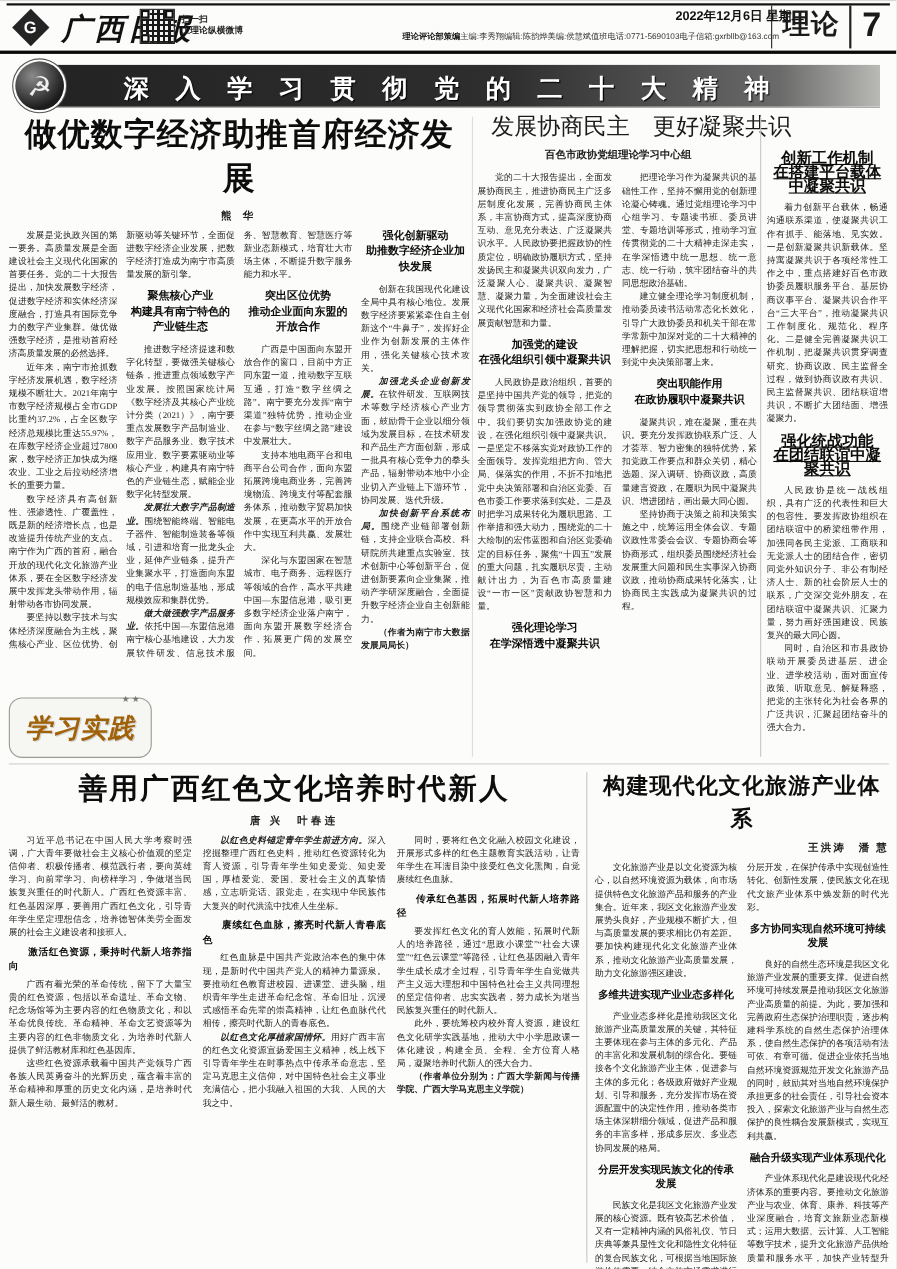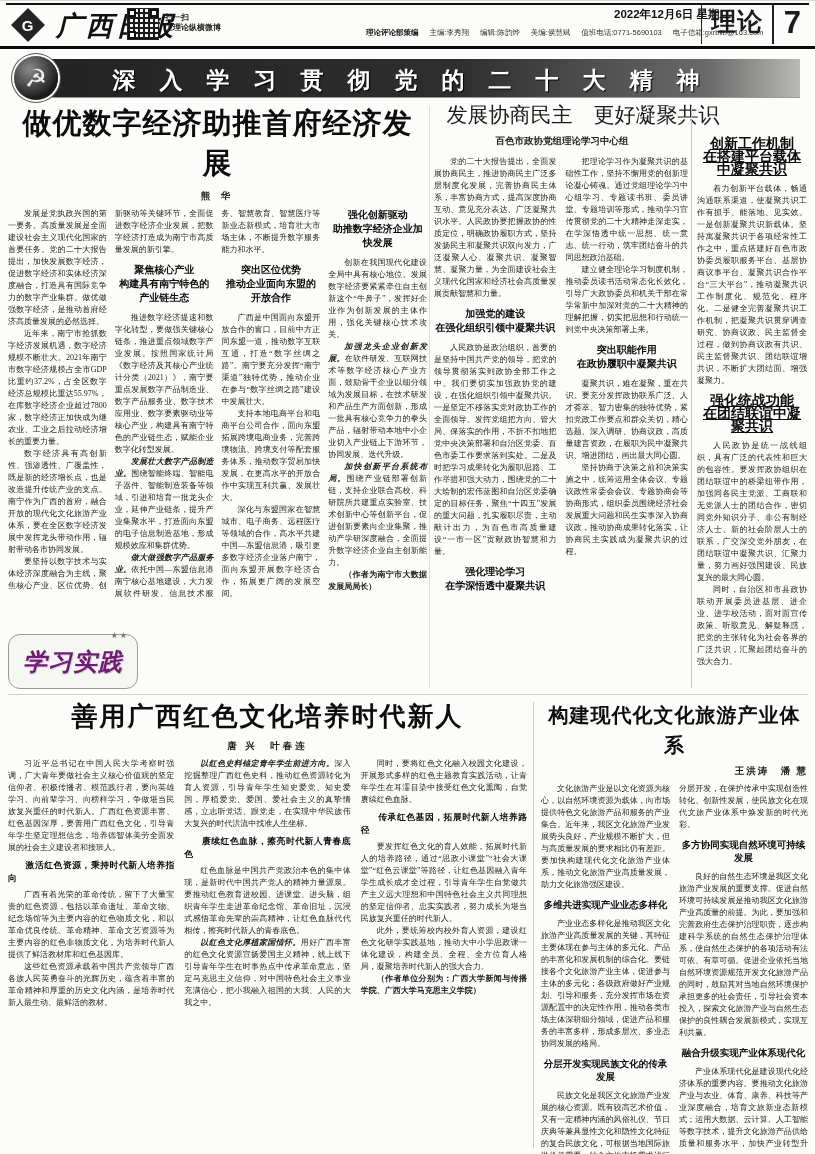--- a/index.html
+++ b/index.html
@@ -18,21 +18,21 @@
               letter-spacing:3px;color:#111;}
   .qr{position:absolute;left:128px;top:9px;width:30px;height:30px;
       background:repeating-linear-gradient(0deg,#1a1a1a 0 2px,transparent 2px 5px),
                  repeating-linear-gradient(90deg,#1a1a1a 0 2px,#f2f2f0 2px 5px);outline:1px solid #222;}
   .qr i{position:absolute;width:8px;height:8px;border:2px solid #111;background:#fff;box-sizing:border-box;}
   .qr i.tl{left:0;top:0}.qr i.tr{right:0;top:0}.qr i.bl{left:0;bottom:0}
   .qr-caption{position:absolute;left:165px;top:13px;font-size:8px;line-height:10px;color:#222;
               font-family:"Liberation Sans",sans-serif;font-weight:bold;}
   .date-line{position:absolute;right:84px;top:7px;font-size:11.5px;font-weight:bold;color:#111;
              font-family:"Liberation Sans",sans-serif;}
-  .credits{position:absolute;left:366px;right:86px;top:28px;display:flex;gap:11px;white-space:nowrap;
+  .credits{position:absolute;left:366px;right:86px;top:28px;display:flex;white-space:nowrap;
            font-size:7.5px;color:#333;font-family:"Liberation Sans",sans-serif;}
   .credits .dept{font-weight:bold;color:#111;}
   .section-box{position:absolute;right:4px;top:5px;height:39px;display:flex;
                border-left:1.5px solid #222;}
   .section-name{font-size:25px;font-weight:900;padding:0 9px;letter-spacing:1px;}
   .section-box .vert{width:1.5px;height:100%;background:#222;}
   .page-no{font-size:31px;font-weight:900;padding:0 10px;font-family:"Liberation Sans",sans-serif;}
 
   
   .banner{position:absolute;left:14px;top:56px;width:788px;height:44px;}
@@ -77,21 +77,21 @@
   .vsep{position:absolute;width:1px;background:#c7c7c3;}
   .vsep1{left:429px;top:106px;height:582px;background:#dcdcd8;}
   .vsep2{left:691px;top:106px;height:582px;}
   .vsep3{left:533px;top:702px;height:446px;}
   .hsep{position:absolute;left:8px;right:7px;top:694px;height:1px;background:#cfcfcb;}
 
   
   .badge{position:absolute;left:8px;top:634px;width:128px;height:53px;background:#f6f6f3;
          border:1.3px solid #9a9a96;border-radius:12px;display:flex;align-items:center;
          justify-content:center;z-index:5;box-shadow:0 0 0 3px #fcfcfa;}
-  .badge .label{font-size:24px;font-weight:900;font-style:italic;color:#701a75;letter-spacing:1px;
+  .badge .label{font-size:24px;font-weight:900;font-style:italic;color:#a16207;letter-spacing:1px;
                 text-shadow:1px 1px 0 #cfcfcf;}
   .badge .stars{position:absolute;right:8px;top:-4px;font-size:8px;color:#777;letter-spacing:2px;
                 font-family:"DejaVu Sans",sans-serif;}
 
   
   .a3{position:absolute;left:8px;top:700px;width:519px;}
   .a3 .headline{font-size:26px;line-height:34px;letter-spacing:2px;}
   .a3 .byline{margin:6px 0 5px;letter-spacing:3px;}
   .a3 .body{column-count:3;column-gap:10px;height:388px;}
 

